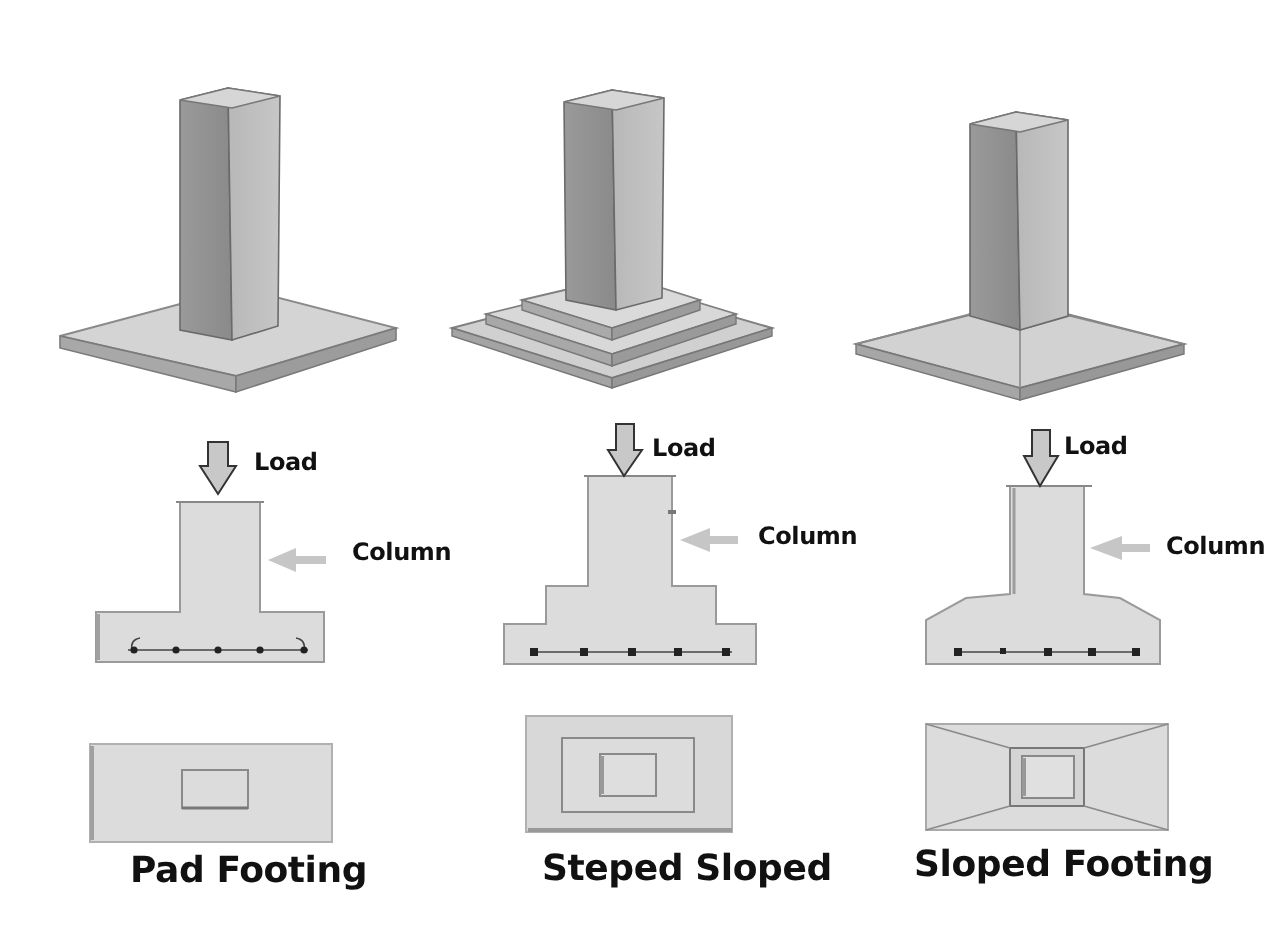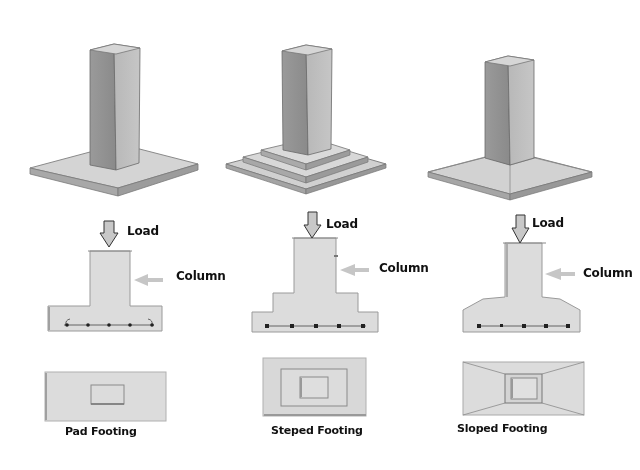--- a/index.html
+++ b/index.html
@@ -1,21 +1,21 @@
 <!DOCTYPE html>
 <html><head>
 <meta charset="utf-8">
 <style>
   html, body { margin: 0; padding: 0; background: #ffffff; }
   body { width: 640px; height: 470px; position: relative; overflow: hidden;
          font-family: "DejaVu Sans", sans-serif; }
   svg { position: absolute; left: 0; top: 0; }
   .lbl { position: absolute; font-weight: bold; color: #111; font-size: 12px;
          font-family: "DejaVu Sans", sans-serif; white-space: nowrap; letter-spacing: -0.2px; }
-  .title { font-size: 11px; }
+  .title { font-size: 18px; }
 </style>
 </head>
 <body>
 
 <svg width="640" height="470" viewBox="0 0 640 470">
   <defs>
     <linearGradient id="colL" x1="0" x2="1" y1="0" y2="0">
       <stop offset="0" stop-color="#9a9a9a"></stop>
         <stop offset="1" stop-color="#8a8a8a"></stop>
     </linearGradient>
@@ -138,17 +138,17 @@
     <line x1="584" y1="415" x2="542" y2="403" stroke="#8a8a8a" stroke-width="0.8"></line>
   </g>
 </svg>
 
 <span class="lbl" style="left:127px;top:224px;">Load</span>
 <span class="lbl" style="left:176px;top:269px;">Column</span>
 <span class="lbl title" style="left:65px;top:425px;">Pad Footing</span>
 
 <span class="lbl" style="left:326px;top:217px;">Load</span>
 <span class="lbl" style="left:379px;top:261px;">Column</span>
-<span class="lbl title" style="left:271px;top:424px;">Steped Footing</span>
+<span class="lbl title" style="left:271px;top:424px;">Steped Sloped</span>
 
 <span class="lbl" style="left:532px;top:216px;">Load</span>
 <span class="lbl" style="left:583px;top:266px;">Column</span>
 <span class="lbl title" style="left:457px;top:422px;">Sloped Footing</span>
 
 </body></html>

